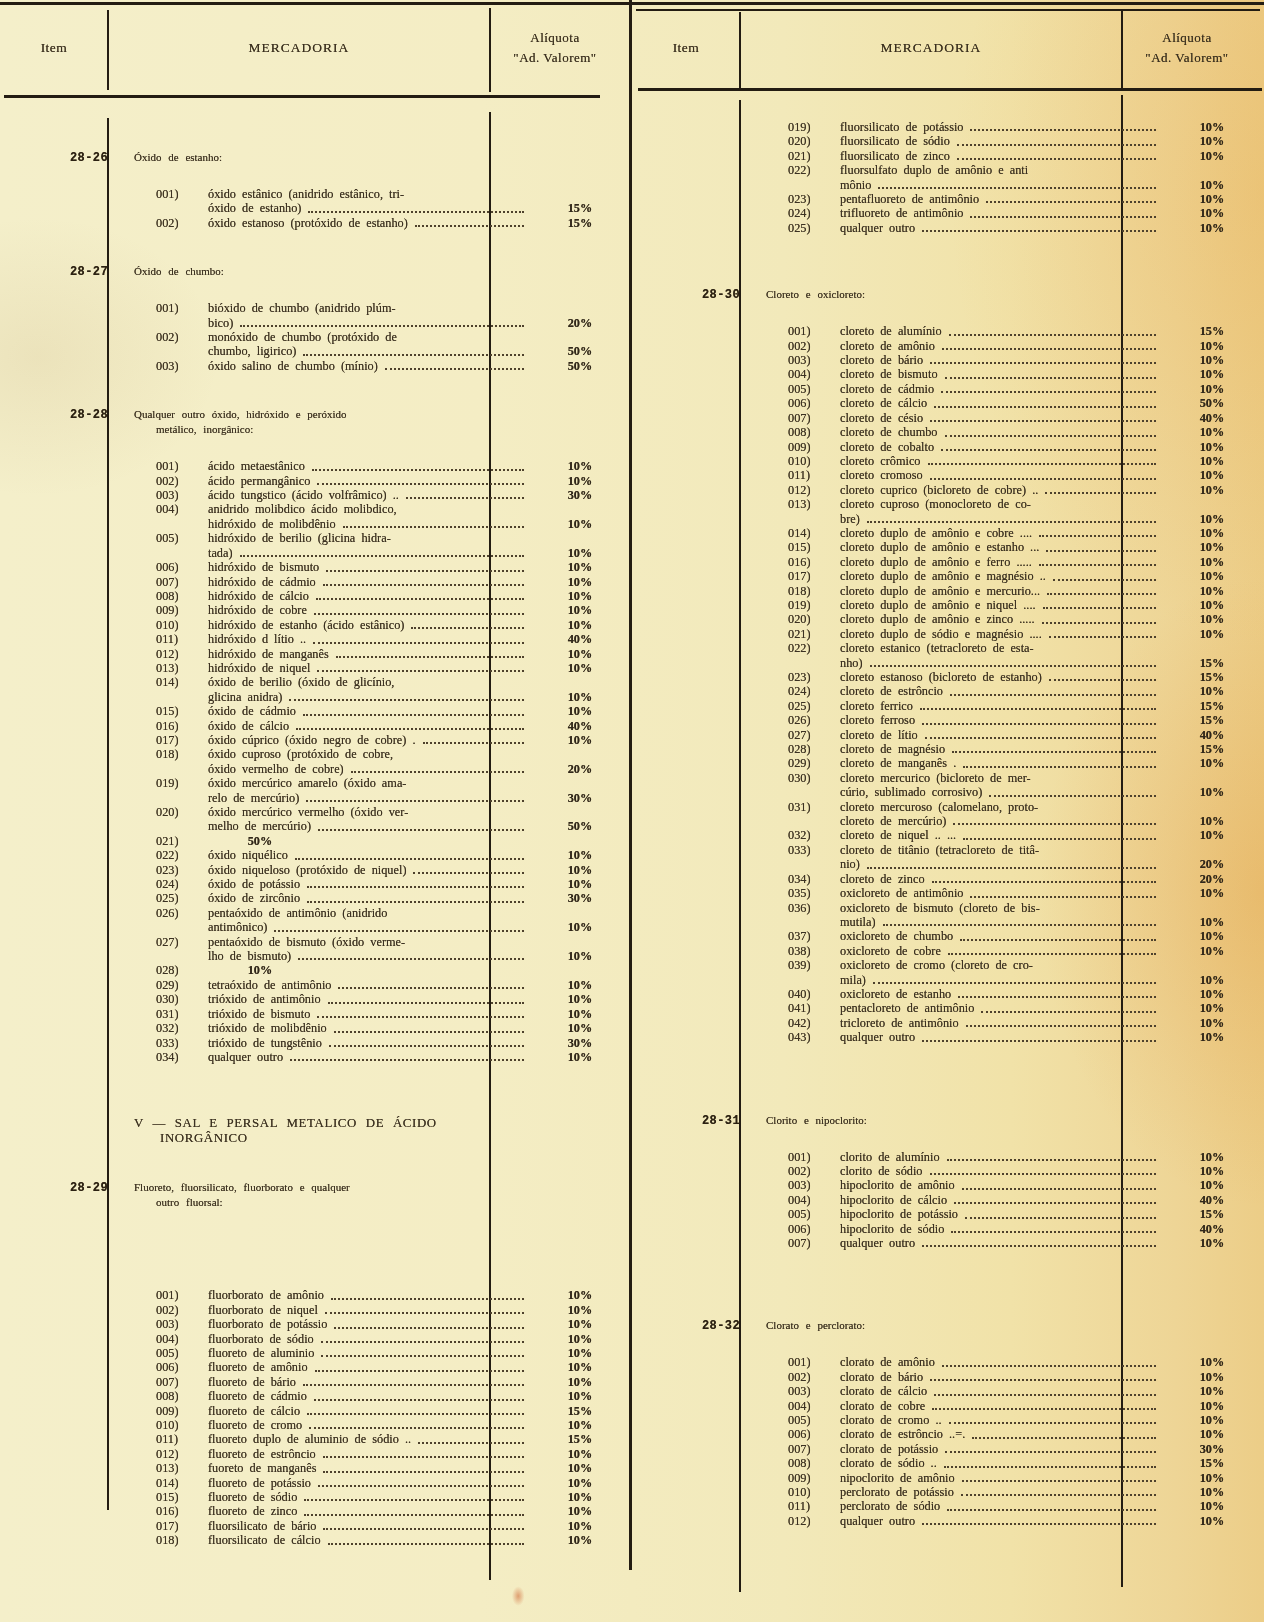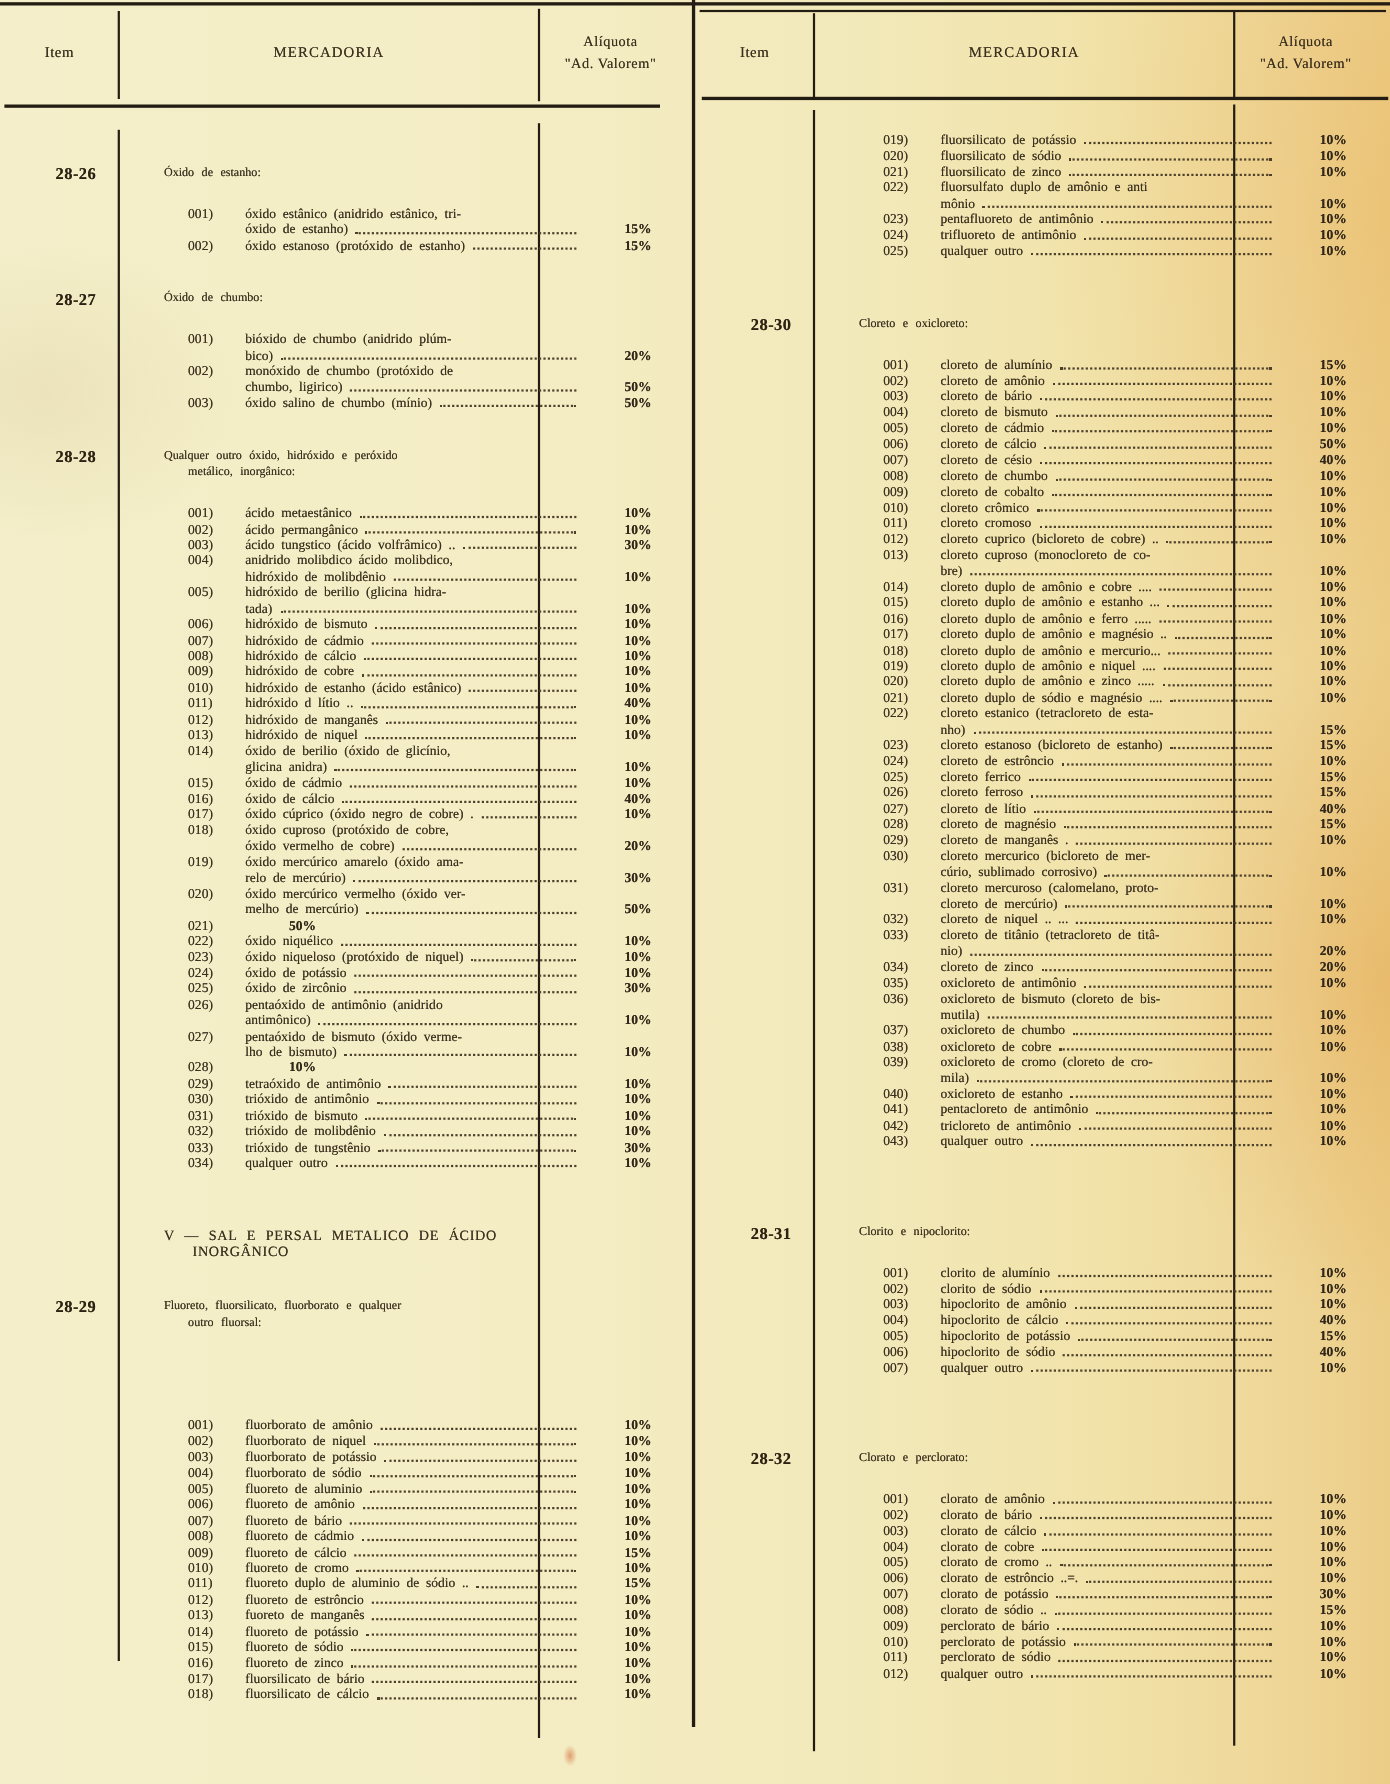--- a/index.html
+++ b/index.html
@@ -28,26 +28,26 @@
   .thead{position:relative;height:95px;}
   .thead .cell{position:absolute;top:0;height:95px;display:flex;align-items:center;justify-content:center;
     font-size:13.5px;letter-spacing:.5px;color:#3a3020;}
   .thead .c-item{left:0;width:108px;}
   .thead .c-merc{left:108px;width:382px;letter-spacing:1px;}
   .thead .c-aliq{left:490px;width:130px;flex-direction:column;line-height:20px;font-size:13px;}
   
   .content{position:relative;}
   .content-left{padding-top:55px;}
   .content-right{padding-top:32px;}
-  .section{display:flex;margin-top:34px;padding-left:15px;}
+  .section{display:flex;margin-top:34px;}
   .section.gap-lg{margin-top:52px;}
   .section.gap-xl{margin-top:68px;}
   .section.first{margin-top:0;}
-  .code{width:108px;flex:0 0 108px;text-align:center;font-weight:700;font-size:15px;
-    letter-spacing:.4px;color:#2c2213;padding-top:1px;}
+  .code{width:108px;flex:0 0 108px;text-align:right;font-weight:700;font-size:12px;
+    letter-spacing:.4px;color:#2c2213;padding-top:1px;font-family:Liberation Mono, monospace;}
   .sbody{flex:1;padding-left:26px;}
   .title{font-size:11px;line-height:15px;word-spacing:4px;margin-right:110px;}
   .title .tline2{padding-left:22px;}
   .heading-text{font-size:12.9px;line-height:15px;letter-spacing:.6px;word-spacing:5px;margin-right:110px;}
   .heading-text .tline2{padding-left:26px;}
   .entries{margin-top:22px;}
   .entries.egap-lg{margin-top:78px;}
   .entry{display:flex;align-items:flex-end;font-size:12.3px;line-height:14.4px;word-spacing:3px;}
   .entry .num{flex:0 0 52px;padding-left:22px;align-self:flex-start;white-space:nowrap;}
   .entry .etext{flex:1;min-width:0;}
@@ -1415,21 +1415,21 @@
                       <span class="t">clorato de sódio ..</span>
                       <span class="leader"></span>
                     </div>
                   </div>
                   <span class="rate">15%</span>
                 </div>
                 <div class="entry">
                   <span class="num">009)</span>
                   <div class="etext">
                     <div class="lline">
-                      <span class="t">perclorato de bário</span>
+                      <span class="t">nipoclorito de amônio</span>
                       <span class="leader"></span>
                     </div>
                   </div>
                   <span class="rate">10%</span>
                 </div>
                 <div class="entry">
                   <span class="num">010)</span>
                   <div class="etext">
                     <div class="lline">
                       <span class="t">perclorato de potássio</span>

